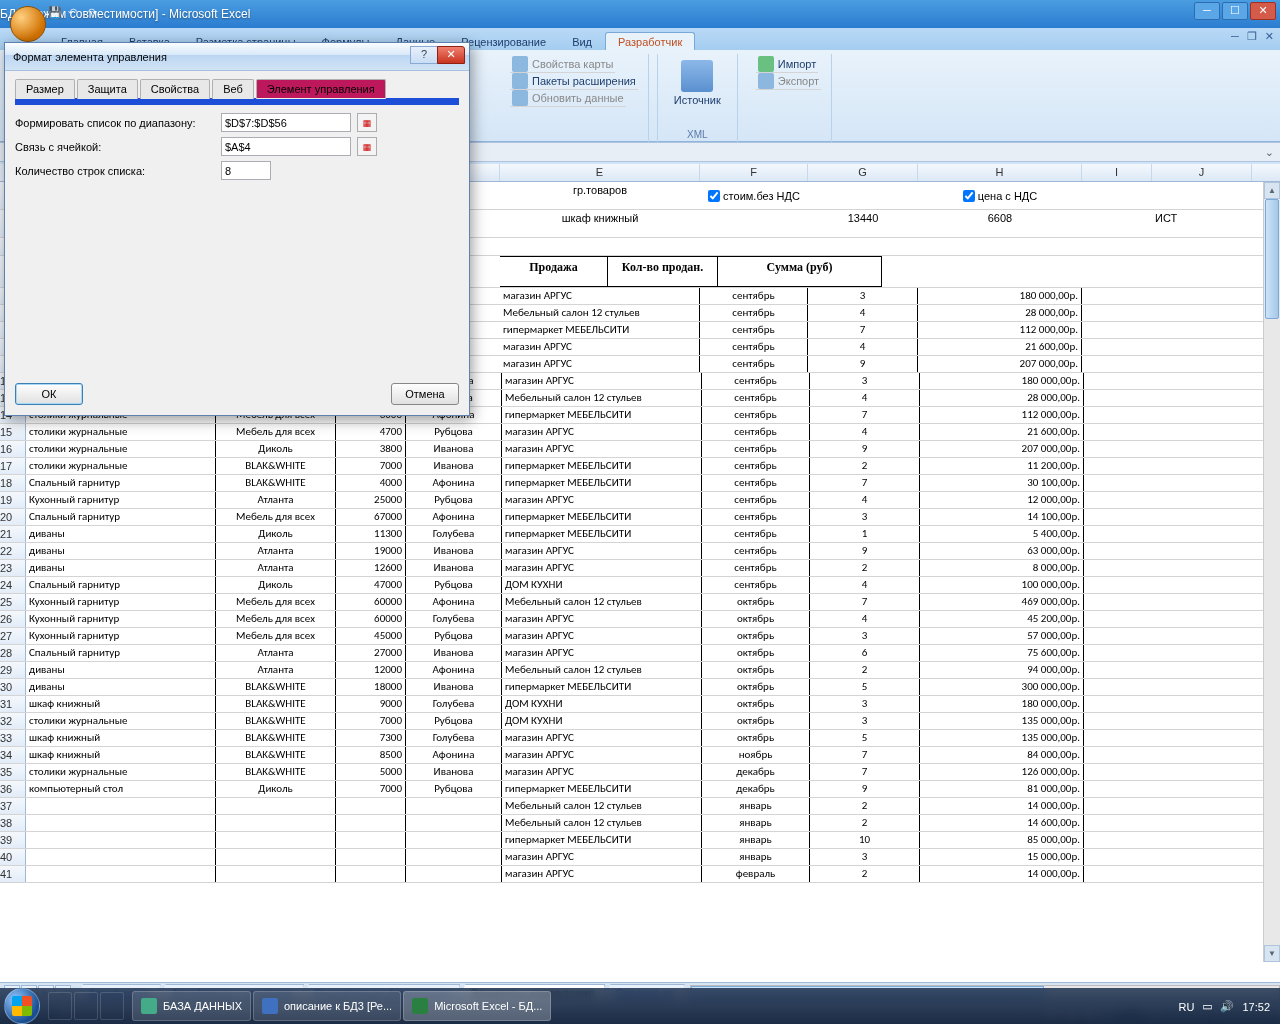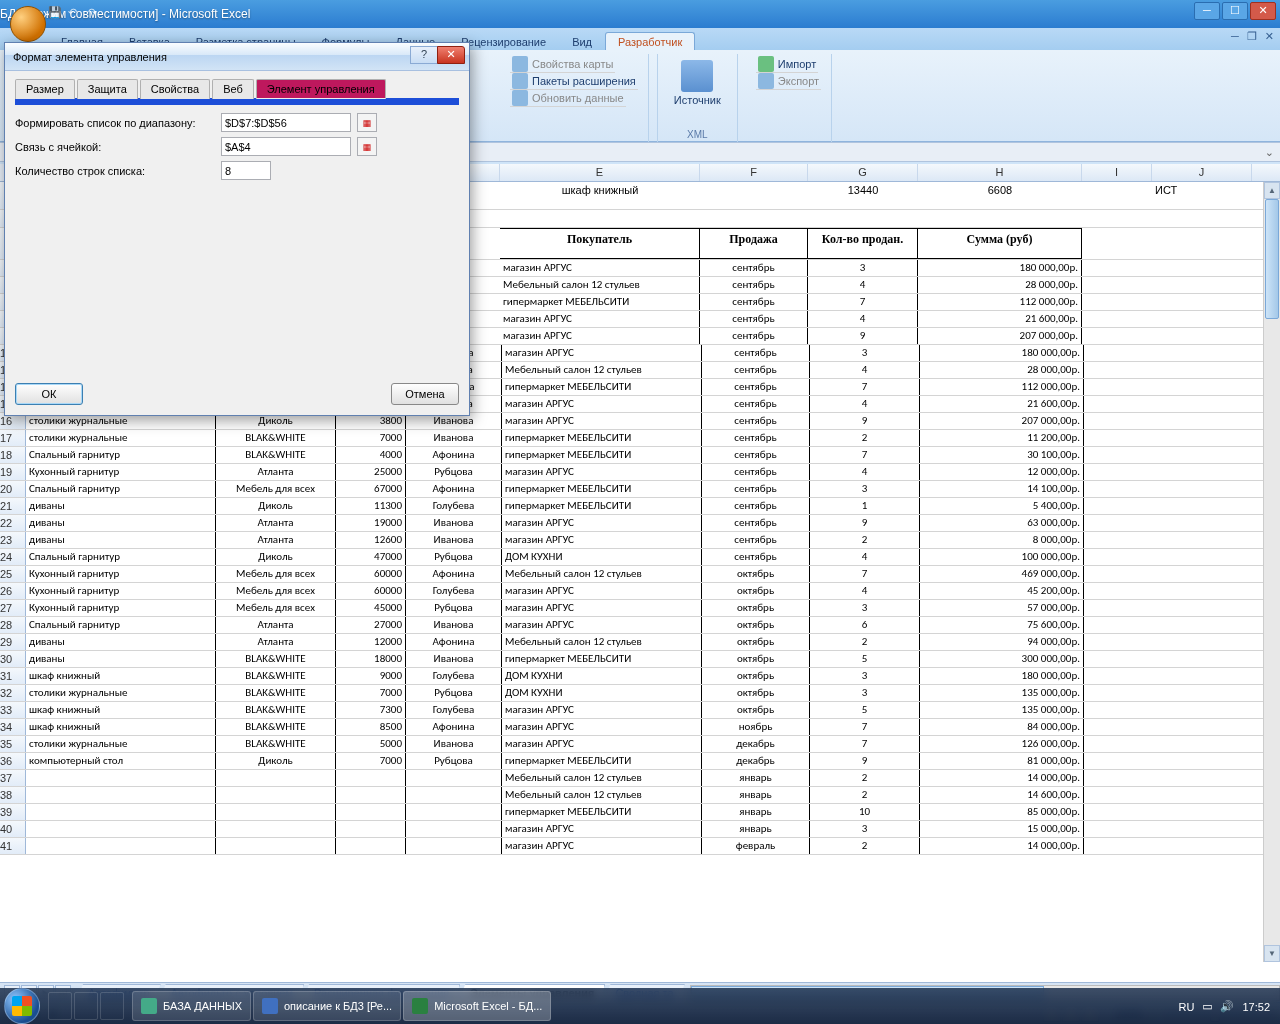--- a/index.html
+++ b/index.html
@@ -187,41 +187,50 @@
     <div class="ch cF">F</div>
     <div class="ch cG">G</div>
     <div class="ch cH">H</div>
     <div class="ch cI">I</div>
     <div class="ch cJ">J</div>
   </div>
   <div class="rows" id="rows">
       <div class="row toprow" style="height:28px">
         <div class="rh"></div>
         <div class="c" style="width:474px"></div>
+<div class="c cEE cc">гр.товаров</div>
+<div class="c cF chkcell"><input type="checkbox" checked="" style="">стоим.без НДС</div>
+<div class="c cG"></div>
+<div class="c cH chkcell"><input type="checkbox" checked="" style="">цена с НДС</div>
+<div class="c cI"></div>
+        <div class="c cJ"></div>
+      </div>
+      <div class="row toprow" style="height:28px">
+        <div class="rh"></div>
+        <div class="c" style="width:474px"></div>
 <div class="c cEE cc">шкаф книжный</div>
 <div class="c cF"></div>
 <div class="c cG cc">13440</div>
 <div class="c cH cc">6608</div>
 <div class="c cI"></div>
         <div class="c cJ">ИСТ</div>
       </div>
       <div class="row toprow" style="height:18px">
         <div class="rh"></div>
         <div class="c" style="width:474px"></div>
         <div class="c cEE"></div>
         <div class="c cF"></div>
         <div class="c cG"></div>
         <div class="c cH"></div>
         <div class="c cI"></div>
         <div class="c cJ"></div>
       </div>
       <div class="row hdr">
         <div class="rh"></div>
         <div class="c" style="width:474px;border:none"></div>
-<div class="c cEE">Покупатель</div>
 <div class="c cF">Продажа</div>
 <div class="c cG">Кол-во продан.</div>
 <div class="c cH">Сумма (руб)</div>
 <div class="c cI" style="border:none"></div>
         <div class="c cJ" style="border:none"></div>
       </div>
       <div class="row dat">
         <div class="rh"></div>
         <div class="c" style="width:474px;border:none"></div>
   <div class="c cEE">магазин АРГУС</div>

